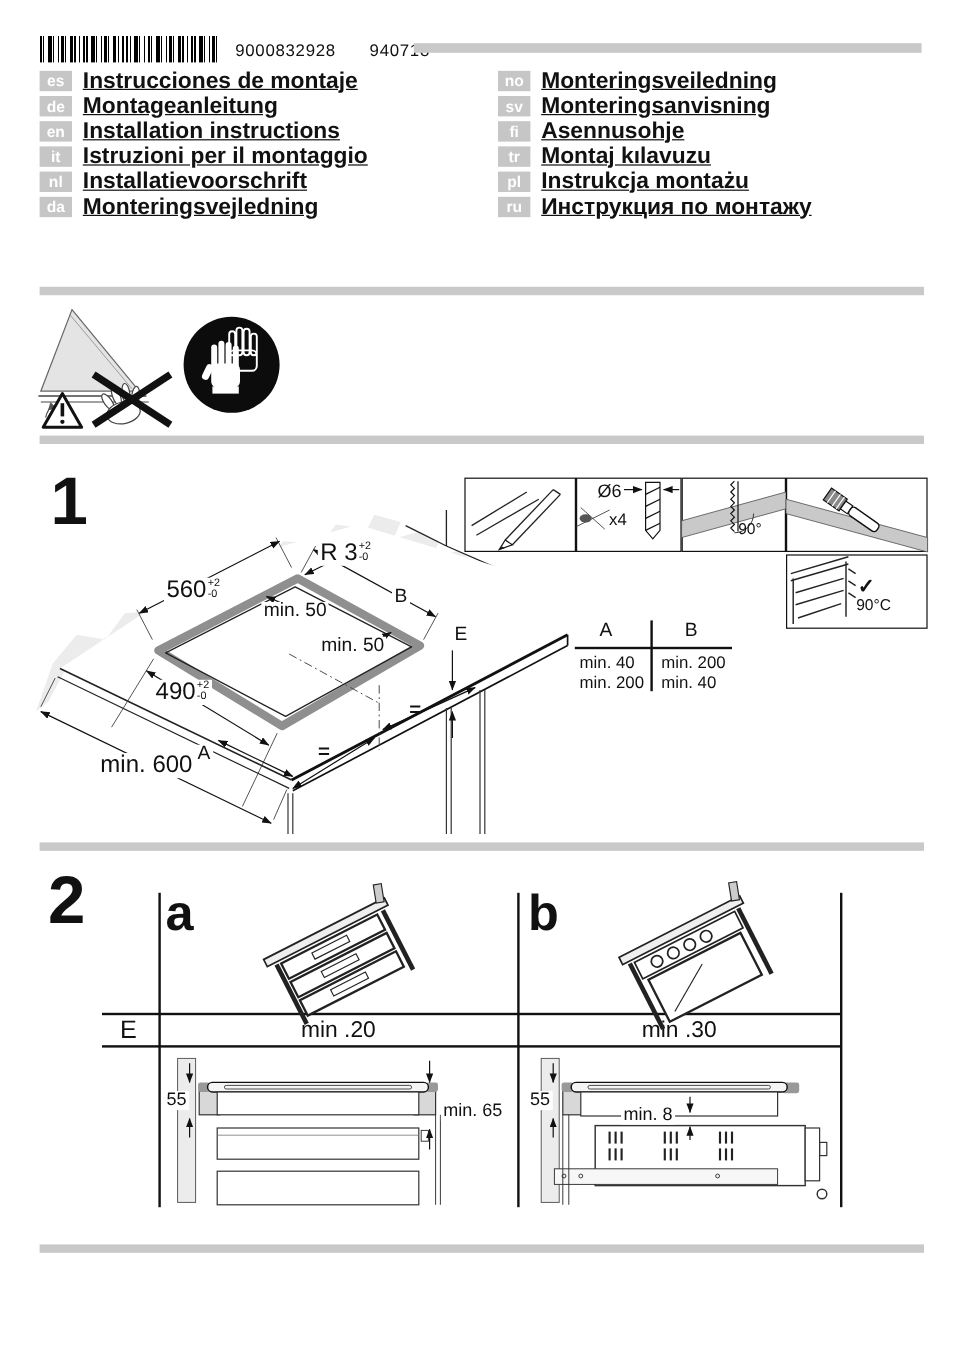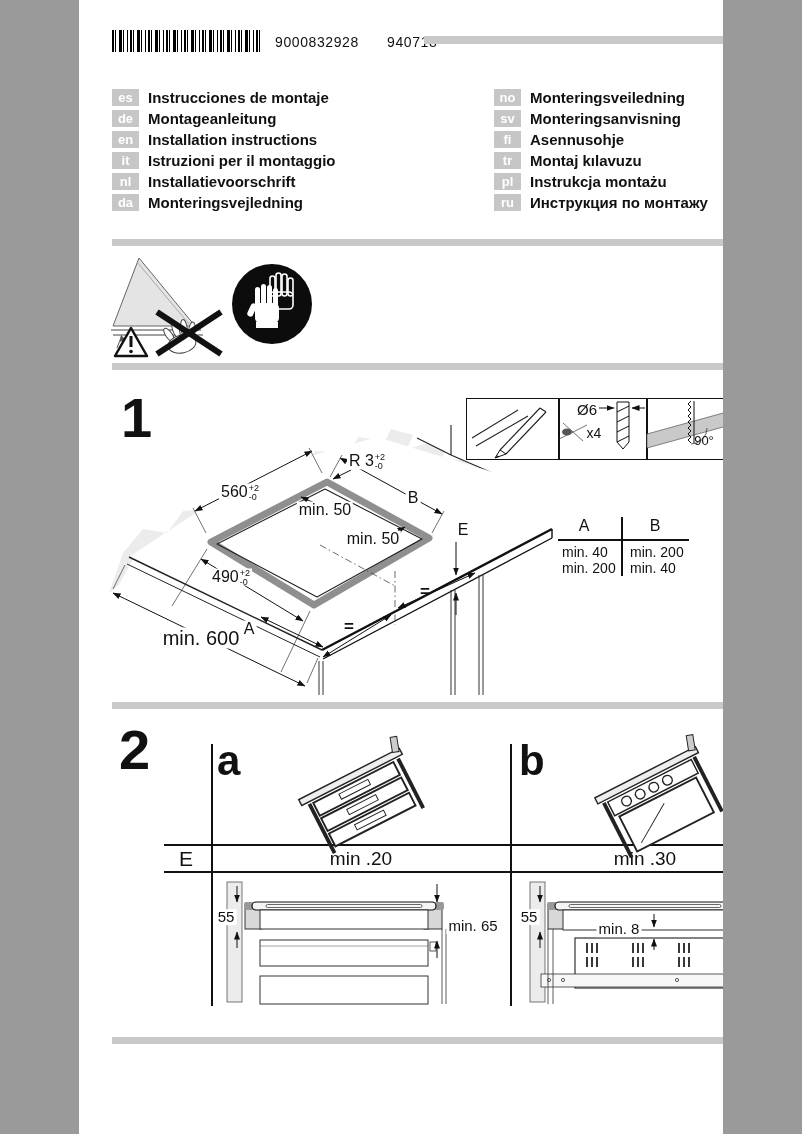--- a/index.html
+++ b/index.html
@@ -1,35 +1,35 @@
 <!DOCTYPE html>
 <html><head>
 <meta charset="utf-8">
 <style>
   html,body{margin:0;padding:0;background:#9a9a9a;}
-  .page{position:relative;width:644px;height:1134px;background:#fff;margin:0 auto;
+  .page{position:relative;width:802px;height:1134px;background:#fff;margin:0 auto;
         font-family:"Liberation Sans",sans-serif;color:#111;overflow:hidden;}
   .abs{position:absolute;}
   .bar{position:absolute;height:7px;background:#c9c9c9;}
   .code{position:absolute;font-size:14px;letter-spacing:.6px;white-space:nowrap;}
   .barcode{position:absolute;background:
       repeating-linear-gradient(90deg,#000 0 2px,#fff 2px 3px,#000 3px 4px,#fff 4px 7px,
       #000 7px 10px,#fff 10px 11px,#000 11px 12px,#fff 12px 15px,#000 15px 16px,#fff 16px 18px);}
-  .langcol{position:absolute;display:flex;flex-direction:column;margin-top:30px;}
+  .langcol{position:absolute;display:flex;flex-direction:column;}
   .langrow{display:flex;align-items:center;height:21px;gap:9px;}
   .badge{width:27px;height:17px;background:#c6c6c6;color:#fff;font-size:13px;font-weight:bold;
          display:flex;align-items:center;justify-content:center;flex:0 0 auto;}
-  .langtitle{font-size:15px;font-weight:bold;white-space:nowrap;}
+  .langtitle{font-size:19px;font-weight:bold;white-space:nowrap;text-decoration:underline;}
   .num{position:absolute;font-size:56px;font-weight:bold;line-height:1;}
   .sub{position:absolute;font-size:42px;font-weight:bold;line-height:1;}
   .dim{position:absolute;transform:translate(-50%,-50%);font-size:15px;line-height:1.05;
        background:#fff;padding:0 2px;white-space:nowrap;}
   .nobg{background:transparent;padding:0;}
   .tolwrap{display:inline-flex;align-items:flex-start;}
-  .tolv{font-size:16px;}
+  .tolv{font-size:20px;}
   .tol{display:inline-flex;flex-direction:column;margin-left:1px;font-size:9px;line-height:8.5px;}
   .cell{position:absolute;font-size:14px;white-space:nowrap;}
   .thead{position:absolute;font-size:16px;transform:translate(-50%,0);}
   .vline{position:absolute;width:2px;background:#111;}
   .hline{position:absolute;height:2px;background:#111;}
   .elabel{position:absolute;font-size:21px;}
   .gap{position:absolute;font-size:19px;transform:translate(-50%,0);}
   svg.s{position:absolute;overflow:visible;}
   .dimline{stroke:#111;stroke-width:1;fill:none;marker-start:url(#ar);marker-end:url(#ar);}
   .aline{stroke:#111;stroke-width:1;fill:none;marker-end:url(#ar);}

